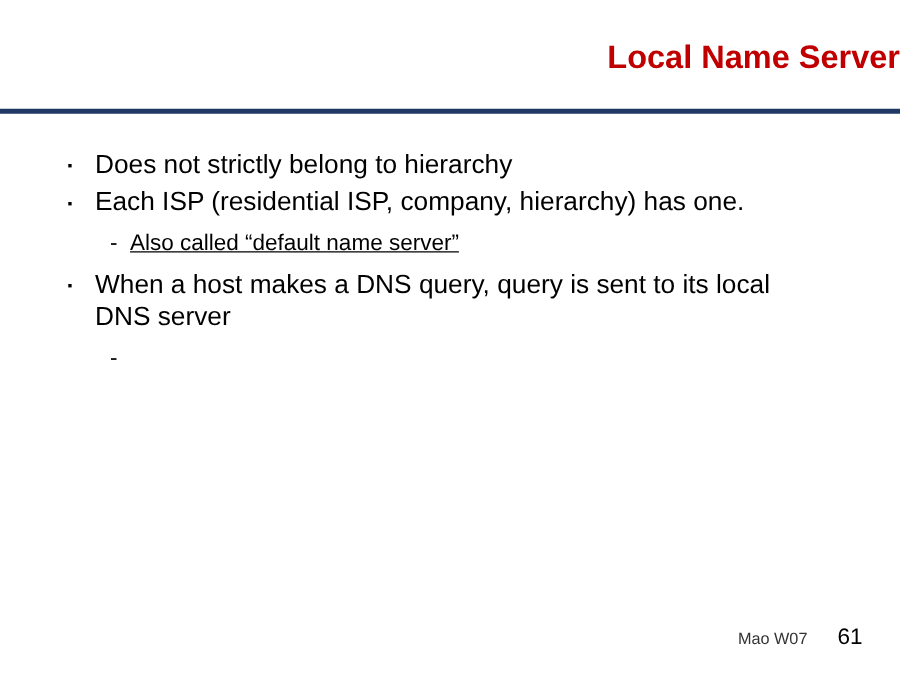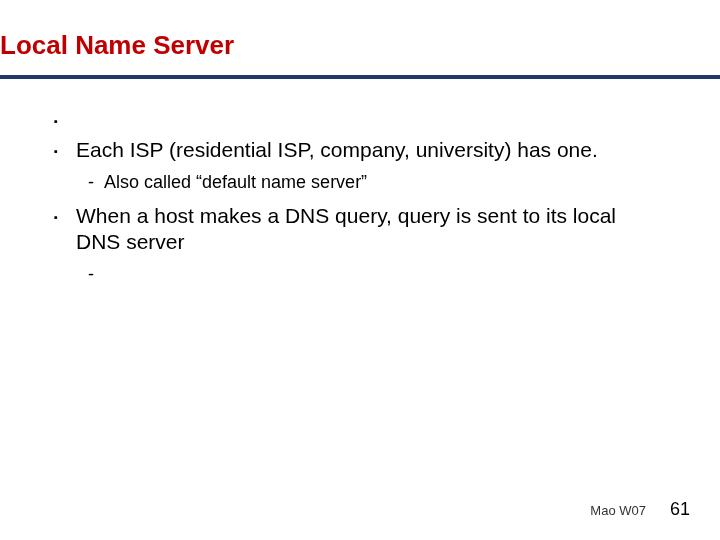--- a/index.html
+++ b/index.html
@@ -1,48 +1,49 @@
 <!DOCTYPE html>
 <html><head>
 <meta charset="utf-8">
 <style>
   * { margin: 0; padding: 0; box-sizing: border-box; }
   html, body { width: 720px; height: 540px; background: #ffffff; font-family: Arial, Helvetica, sans-serif; color: #000; }
   .slide { position: relative; width: 720px; height: 540px; }
-  .title { text-align: left; font-weight: bold; font-size: 26px; padding-top: 30px; padding-bottom: 14px; }
+  .title { text-align: right; font-weight: bold; font-size: 26px; padding-top: 30px; padding-bottom: 26px; }
   .divider { width: 100%; height: 4px; }
   .content { padding: 28px 54px 0 54px; position: relative; }
   .row { display: flex; align-items: flex-start; margin-bottom: 4px; }
   .bullet { width: 22px; flex: 0 0 22px; font-size: 11px; line-height: 24px; padding-top: 2px; }
   .text { font-size: 21px; line-height: 26px; }
   .subrow { display: flex; align-items: flex-start; margin-left: 34px; margin-top: 8px; margin-bottom: 10px; }
   .dash { width: 16px; flex: 0 0 16px; font-size: 18px; line-height: 22px; }
-  .subtext { font-size: 18px; line-height: 22px; }
+  .subtext { font-size: 18px; line-height: 22px; text-decoration: underline; }
   .footer { position: absolute; bottom: 20px; right: 30px; display: flex; align-items: baseline; gap: 24px; margin-top: 28px; }
   .footer-credit { font-size: 13px; color: #333; }
   .footer-page { font-size: 18px; color: #000; text-align: center; }
 </style>
 </head>
 <body>
 
 <div class="slide">
 
   <div class="title" style="color:#c00000">Local Name Server</div>
 
   <div class="divider" style="background:#1f3864"></div>
 
   <div class="content">
 
     <div class="row">
       <div class="bullet">▪</div>
+      <div class="text">Does not strictly belong to hierarchy</div>
     </div>
 
     <div class="row">
       <div class="bullet">▪</div>
-      <div class="text">Each ISP (residential ISP, company, university) has one.</div>
+      <div class="text">Each ISP (residential ISP, company, hierarchy) has one.</div>
     </div>
 
     <div class="subrow">
       <div class="dash">-</div>
       <div class="subtext">Also called “default name server”</div>
     </div>
 
     <div class="row" style="margin-top:6px;">
       <div class="bullet">▪</div>
       <div class="text">When a host makes a DNS query, query is sent to its local DNS server</div>

